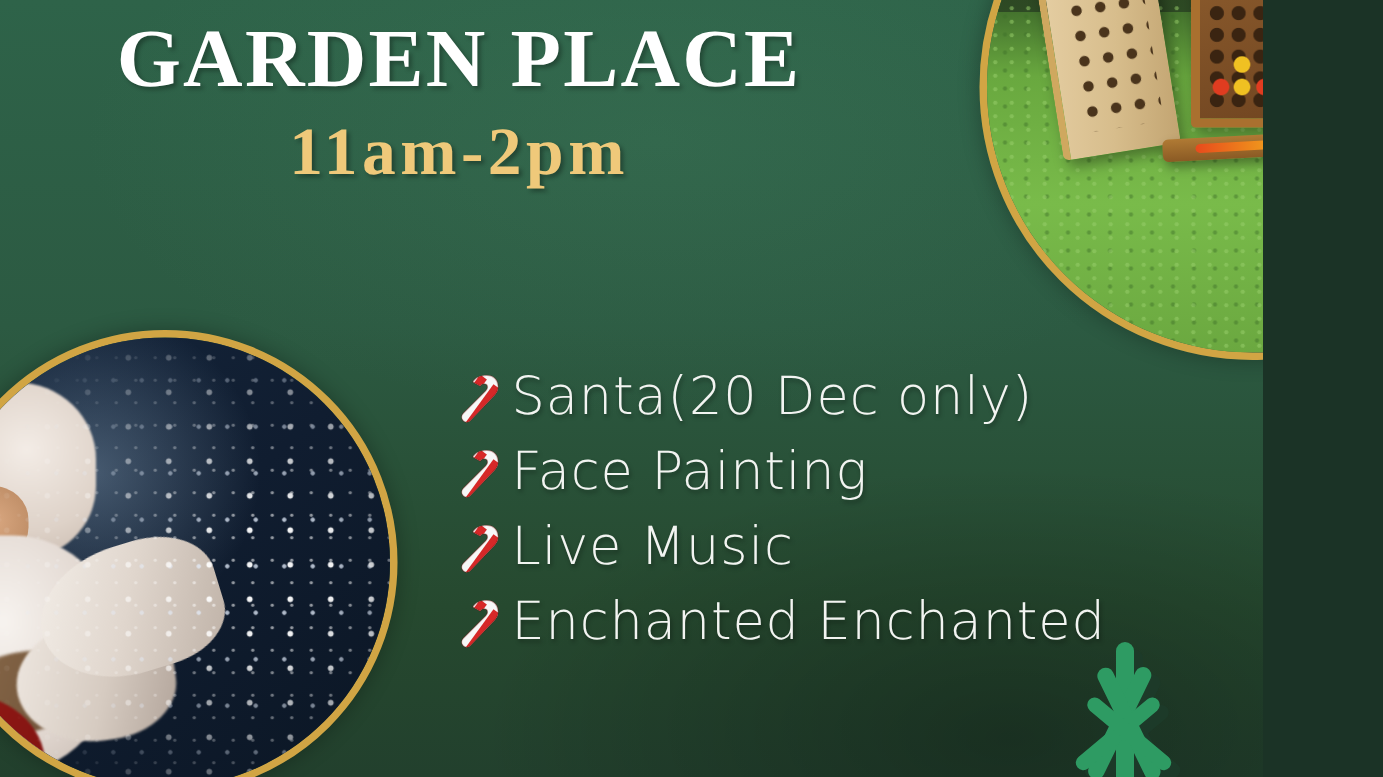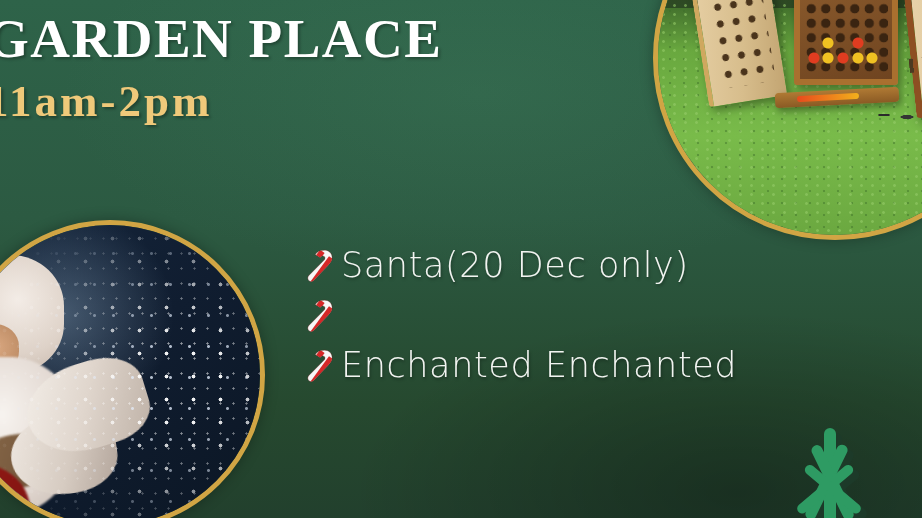--- a/index.html
+++ b/index.html
@@ -4,25 +4,26 @@
 <title>Garden Place Christmas Event Poster</title>
 <style>
   html, body {
     margin: 0;
     padding: 0;
     background: #1b3326;
   }
 
   #poster {
     position: relative;
-    width: 922px;
+    width: 842px;
     height: 518px;
     overflow: hidden;
     font-family: "Liberation Sans", sans-serif;
     background: linear-gradient(to bottom, #2e6349 0%, #2c5a42 42%, #26492f 78%, #22402d 100%);
+    text-align: center;
   }
 
   
   .bg-sheen {
     position: absolute;
     inset: 0;
     background:
       radial-gradient(ellipse 70% 55% at 52% 18%, rgba(75,140,105,0.20) 0%, rgba(75,140,105,0.0) 65%),
       radial-gradient(ellipse 60% 50% at 80% 95%, rgba(0,0,0,0.28) 0%, rgba(0,0,0,0.0) 70%);
     pointer-events: none;
@@ -420,36 +421,54 @@
             <rect x="30" y="-8" width="5.6" height="62" transform="rotate(36 0 0)"></rect>
             <rect x="41" y="-8" width="5.6" height="62" transform="rotate(36 0 0)"></rect>
           </g>
         </g>
         <path d="M24.5 5.2c4.6 0 7.6 3.2 7.6 7.4 0 3.1-1.6 5.2-3.7 7.3L13.6 35.4c-1.5 1.5-3.6 1.4-4.9 0-1.3-1.4-1.2-3.5.2-4.9L23.7 15.6c.8-.8 1.3-1.5 1.3-2.6 0-1.3-1-2.1-2.3-2.1-1.2 0-2 .6-2.6 1.5l-4.9-2.8c1.7-2.9 5-4.4 9.3-4.4z" fill="none" stroke="rgba(120,0,0,0.30)" stroke-width="0.9"></path>
       </svg>
       <span class="feature-label">Santa(20 Dec only)</span>
     </div>
 
 
-
     <div class="feature-row">
       <svg class="cane" viewBox="0 0 34 40">
         <g clip-path="url(#cc1)">
           <rect x="0" y="0" width="34" height="40" fill="#f7f7f7"></rect>
           <g fill="#d62828">
             <rect x="-14" y="-8" width="5.6" height="62" transform="rotate(36 0 0)"></rect>
             <rect x="-3" y="-8" width="5.6" height="62" transform="rotate(36 0 0)"></rect>
             <rect x="8" y="-8" width="5.6" height="62" transform="rotate(36 0 0)"></rect>
             <rect x="19" y="-8" width="5.6" height="62" transform="rotate(36 0 0)"></rect>
             <rect x="30" y="-8" width="5.6" height="62" transform="rotate(36 0 0)"></rect>
             <rect x="41" y="-8" width="5.6" height="62" transform="rotate(36 0 0)"></rect>
           </g>
         </g>
         <path d="M24.5 5.2c4.6 0 7.6 3.2 7.6 7.4 0 3.1-1.6 5.2-3.7 7.3L13.6 35.4c-1.5 1.5-3.6 1.4-4.9 0-1.3-1.4-1.2-3.5.2-4.9L23.7 15.6c.8-.8 1.3-1.5 1.3-2.6 0-1.3-1-2.1-2.3-2.1-1.2 0-2 .6-2.6 1.5l-4.9-2.8c1.7-2.9 5-4.4 9.3-4.4z" fill="none" stroke="rgba(120,0,0,0.30)" stroke-width="0.9"></path>
       </svg>
+      <span class="feature-label">Face Painting</span>
+    </div>
+
+    <div class="feature-row">
+      <svg class="cane" viewBox="0 0 34 40">
+        <g clip-path="url(#cc1)">
+          <rect x="0" y="0" width="34" height="40" fill="#f7f7f7"></rect>
+          <g fill="#d62828">
+            <rect x="-14" y="-8" width="5.6" height="62" transform="rotate(36 0 0)"></rect>
+            <rect x="-3" y="-8" width="5.6" height="62" transform="rotate(36 0 0)"></rect>
+            <rect x="8" y="-8" width="5.6" height="62" transform="rotate(36 0 0)"></rect>
+            <rect x="19" y="-8" width="5.6" height="62" transform="rotate(36 0 0)"></rect>
+            <rect x="30" y="-8" width="5.6" height="62" transform="rotate(36 0 0)"></rect>
+            <rect x="41" y="-8" width="5.6" height="62" transform="rotate(36 0 0)"></rect>
+          </g>
+        </g>
+        <path d="M24.5 5.2c4.6 0 7.6 3.2 7.6 7.4 0 3.1-1.6 5.2-3.7 7.3L13.6 35.4c-1.5 1.5-3.6 1.4-4.9 0-1.3-1.4-1.2-3.5.2-4.9L23.7 15.6c.8-.8 1.3-1.5 1.3-2.6 0-1.3-1-2.1-2.3-2.1-1.2 0-2 .6-2.6 1.5l-4.9-2.8c1.7-2.9 5-4.4 9.3-4.4z" fill="none" stroke="rgba(120,0,0,0.30)" stroke-width="0.9"></path>
+      </svg>
+      <span class="feature-label">Live Music</span>
     </div>
 
     <div class="feature-row">
       <svg class="cane" viewBox="0 0 34 40">
         <g clip-path="url(#cc1)">
           <rect x="0" y="0" width="34" height="40" fill="#f7f7f7"></rect>
           <g fill="#d62828">
             <rect x="-14" y="-8" width="5.6" height="62" transform="rotate(36 0 0)"></rect>
             <rect x="-3" y="-8" width="5.6" height="62" transform="rotate(36 0 0)"></rect>
             <rect x="8" y="-8" width="5.6" height="62" transform="rotate(36 0 0)"></rect>

